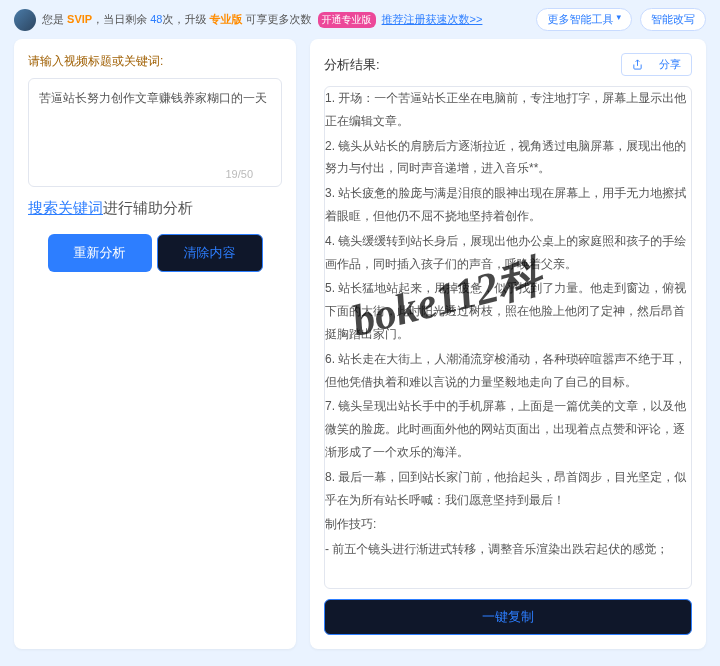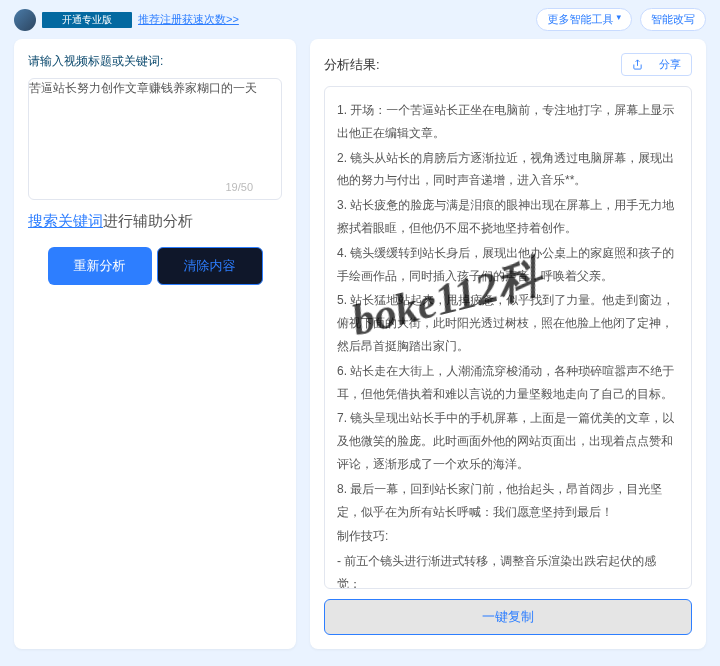--- a/index.html
+++ b/index.html
@@ -2,54 +2,57 @@
 <html><head>
 <meta charset="utf-8">
 <style>
 *{box-sizing:border-box;margin:0;padding:0}
 body{font-family:-apple-system,"PingFang SC","Microsoft YaHei",sans-serif;background:#eaf3ff;width:720px;height:666px;overflow:hidden;font-size:12px;color:#333}
 .topbar{display:flex;align-items:center;padding:8px 14px;gap:6px;background:#eaf3ff}
 .avatar{width:22px;height:22px;border-radius:50%;background:linear-gradient(135deg,#4a7ba8,#2c4560)}
 .topbar-text{font-size:11px;color:#555}
 .vip{color:#ff8c00;font-weight:600}
 .hl-blue{color:#2d7eff}
-.badge-orange{background:#0369a1;color:#fff;padding:1px 20px;border-radius:1px;font-size:10px;display:inline-block}
+.badge-orange{background:#ec4899;color:#fff;padding:1px 4px;border-radius:6px;font-size:10px;display:inline-block}
 .toplink{color:#2d7eff;text-decoration:underline;font-size:11px;}
 .topbar-right{margin-left:auto;display:flex;gap:8px}
 .pill-btn{border:1px solid #c8dbff;color:#2d7eff;background:#fff;border-radius:14px;padding:3px 10px;font-size:11px;cursor:pointer;display:flex;align-items:flex-start;gap:3px}
 .chev{font-size:9px}
 .main{display:flex;gap:14px;padding:0 14px 14px}
 .panel{background:#fff;border-radius:8px;padding:14px;box-shadow:0 1px 3px rgba(0,0,0,.05)}
 .panel-left{width:282px;flex-shrink:0}
 .panel-right{flex:1;display:flex;flex-direction:column;height:610px;position:relative}
-.label{font-size:12px;color:#0c4a6e;margin-bottom:8px}
-.textarea-wrap{border:1px solid #e2e6ef;border-radius:6px;padding:0;position:relative;height:122px}
+.label{font-size:12px;color:#a16207;margin-bottom:8px}
+.textarea-wrap{border:1px solid #e2e6ef;border-radius:6px;padding:10px;position:relative;height:109px}
 .textarea-content{font-size:12px;color:#555;line-height:1.6}
 .char-count{position:absolute;bottom:6px;right:28px;font-size:11px;color:#bbb}
 .helper-link{font-size:15px;color:#555;margin:12px 0 16px;display:block}
 .helper-link .ul{color:#2d7eff;text-decoration:underline}
 .btn-row{display:flex;gap:5px;justify-content:center}
 .btn{padding:9px 26px;border-radius:6px;font-size:13px;cursor:pointer;border:none}
 .btn-primary{background:#2d7eff;color:#fff}
 .btn-outline{background:#0f172a;color:#2d7eff;border:1px solid #2d7eff}
 .result-header{display:flex;justify-content:space-between;align-items:center;margin-bottom:10px}
 .result-title{font-size:13px;color:#333;font-weight:500}
 .share-btn{border:1px solid #c8dbff;color:#2d7eff;background:#fff;border-radius:4px;padding:3px 10px;font-size:11px;cursor:pointer;display:flex;align-items:center;gap:16px}
-.result-box{border:1px solid #e2e6ef;border-radius:6px;padding:12px;font-size:12px;line-height:1.9;color:#555;flex:1;overflow-y:auto;position:relative}
+.result-box{border:1px solid #e2e6ef;border-radius:6px;font-size:12px;line-height:1.9;color:#555;flex:1;overflow-y:auto;position:relative}
 .result-box p{margin-bottom:2px}
-.copy-btn{border:1px solid #2d7eff;color:#2d7eff;background:#e5e5e5;border-radius:6px;padding:8px;font-size:13px;cursor:pointer;margin-top:10px;text-align:center}
+.copy-btn{border:1px solid #2d7eff;color:#2d7eff;background:#0f172a;border-radius:6px;padding:8px;font-size:13px;cursor:pointer;margin-top:10px;text-align:center}
 .watermark{position:absolute;top:230px;left:40px;font-size:44px;color:rgba(0,0,0,.72);font-weight:600;font-style:italic;transform:rotate(-14deg);pointer-events:none;font-family:Georgia,serif;z-index:10}
 .result-box::-webkit-scrollbar{width:6px}
 .result-box::-webkit-scrollbar-thumb{background:#d0d6e2;border-radius:3px}
 </style>
 </head>
 <body>
 
 <div class="topbar">
   <div class="avatar"></div>
+  <span class="topbar-text">
+    <span>您是 </span><span class="vip">SVIP</span><span>，当日剩余 </span><span class="hl-blue">48</span><span>次，升级 </span><span class="vip">专业版</span><span> 可享更多次数 </span>
+  </span>
   <span class="badge-orange">开通专业版</span>
   <a class="toplink">推荐注册获速次数&gt;&gt;</a>
   <div class="topbar-right">
     <button class="pill-btn">
         <span>更多智能工具</span>
         <span class="chev">▾</span>
       </button>
     <button class="pill-btn">智能改写</button>
   </div>
 </div>

